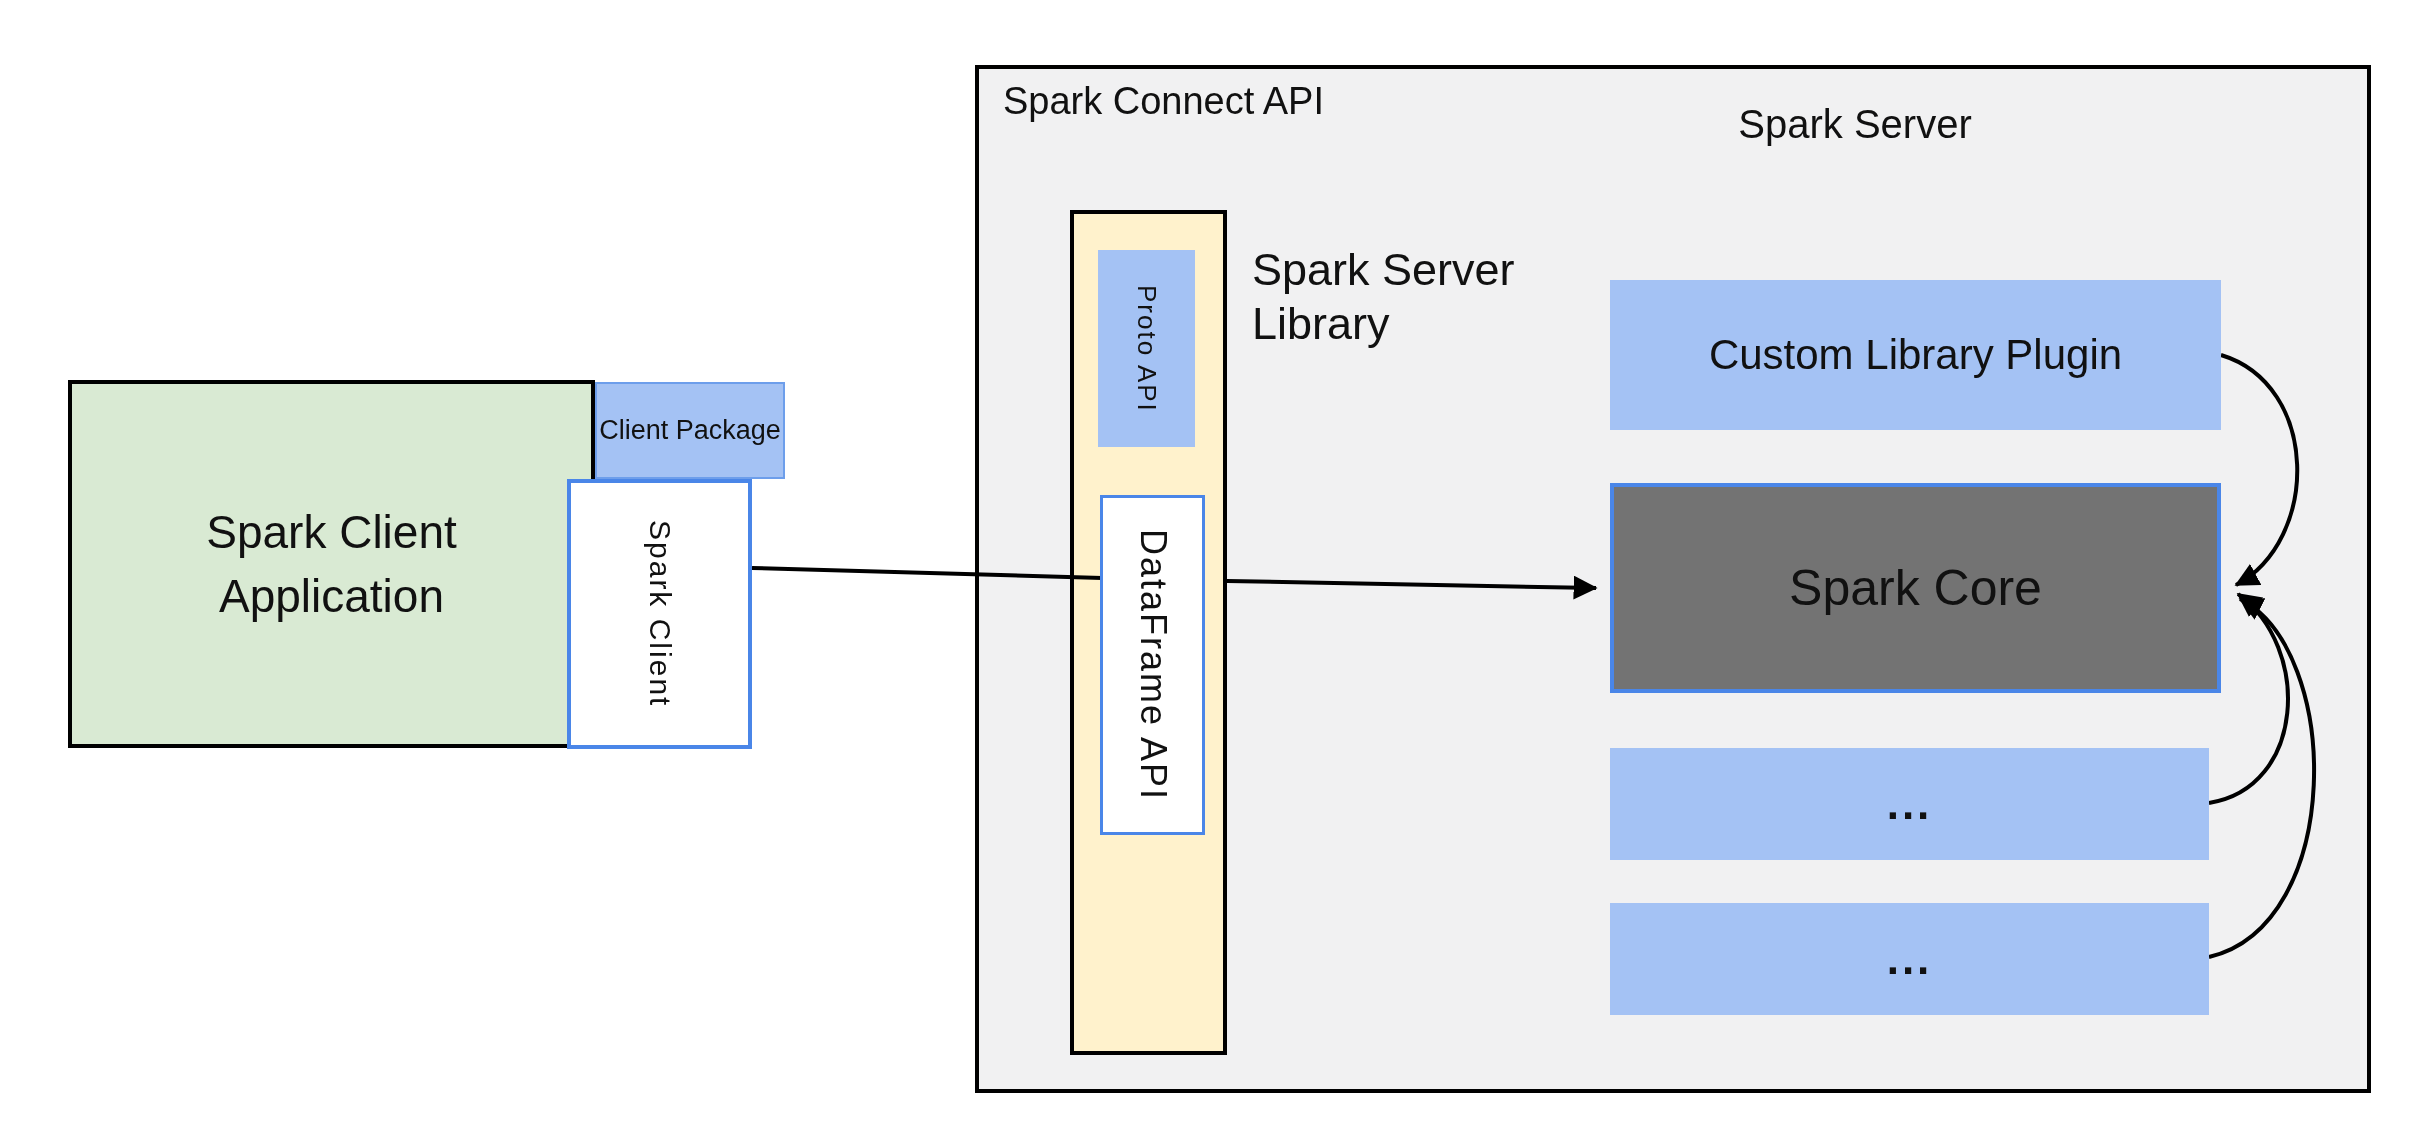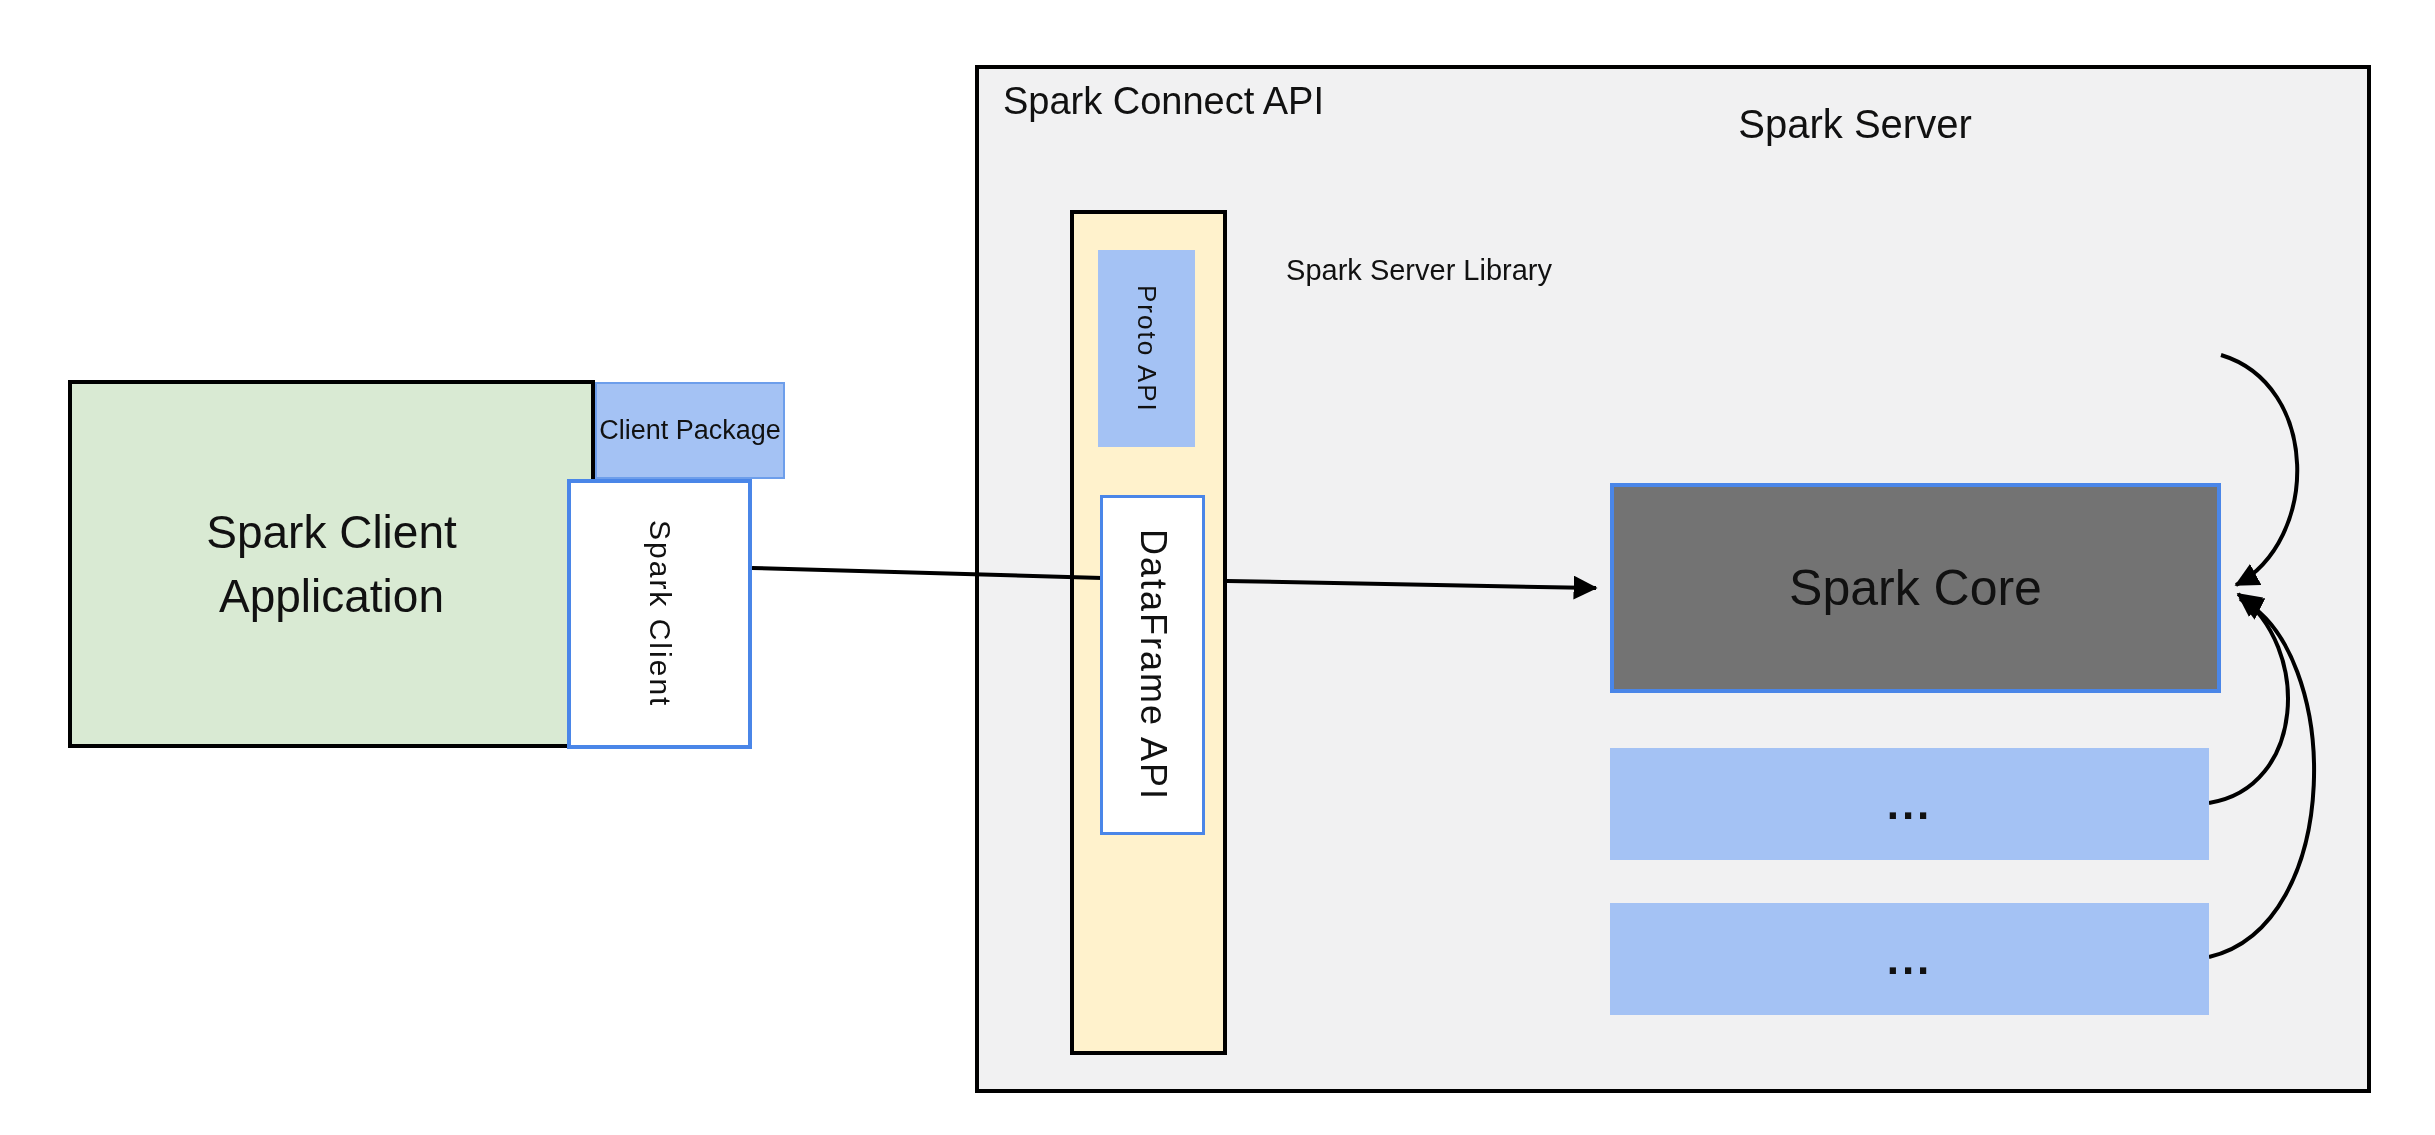--- a/index.html
+++ b/index.html
@@ -49,21 +49,21 @@
     text-align:right;font-size:38px;line-height:52px;
     z-index:2;
   }
   .server-title{
     left:1655px;top:100px;width:400px;
     text-align:center;font-size:40px;line-height:48px;font-weight:normal;
     z-index:2;
   }
   .library-label{
     left:1252px;top:243px;width:300px;
-    text-align:right;font-size:29px;line-height:54px;
+    text-align:left;font-size:45px;line-height:54px;
     z-index:2;
   }
 
   .client-package{
     left:595px;top:382px;width:190px;height:97px;
     background:var(--c-blue-fill);
     border:2px solid var(--c-blue-border-soft);
     font-size:27px;line-height:33px;
   }
   .spark-client{
@@ -146,20 +146,23 @@
     <span class="vtext" style="font-size:30px;">Spark Client</span>
   </div>
 
   <div class="abs box proto-api">
     <span class="vtext">Proto API</span>
   </div>
   <div class="abs box dataframe-api">
     <span class="vtext">DataFrame API</span>
   </div>
 
+  <div class="abs box plugin">
+    <span>Custom Library Plugin</span>
+  </div>
   <div class="abs box core">
     <span>Spark Core</span>
   </div>
   <div class="abs box slot1">
     <span>...</span>
   </div>
   <div class="abs box slot2">
     <span>...</span>
   </div>
 

